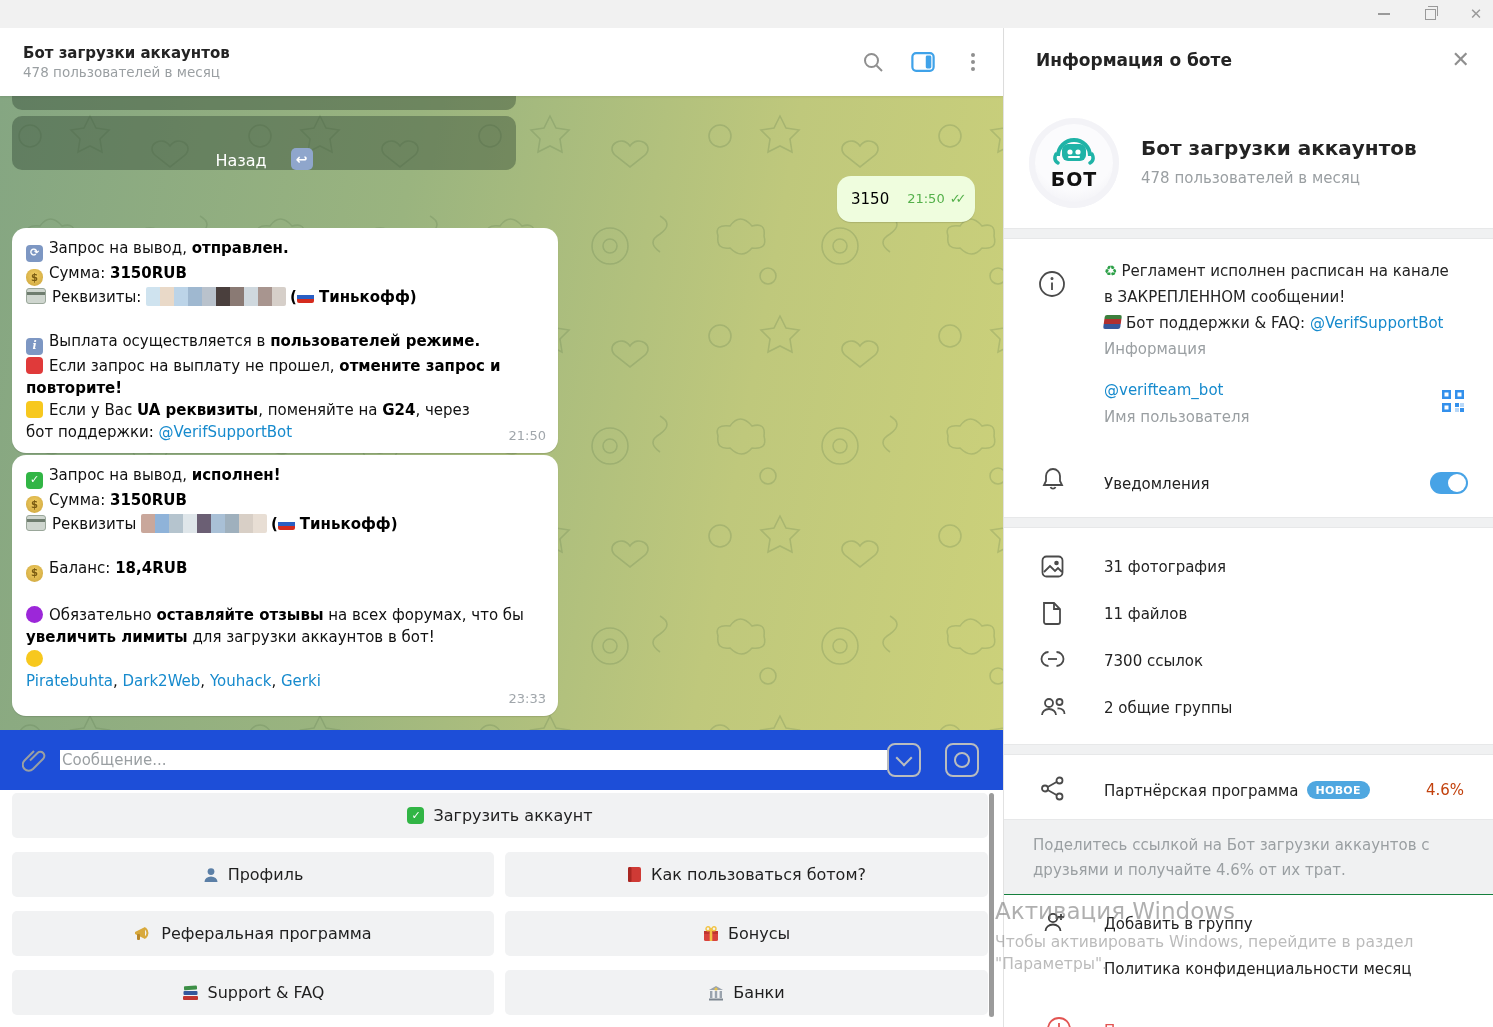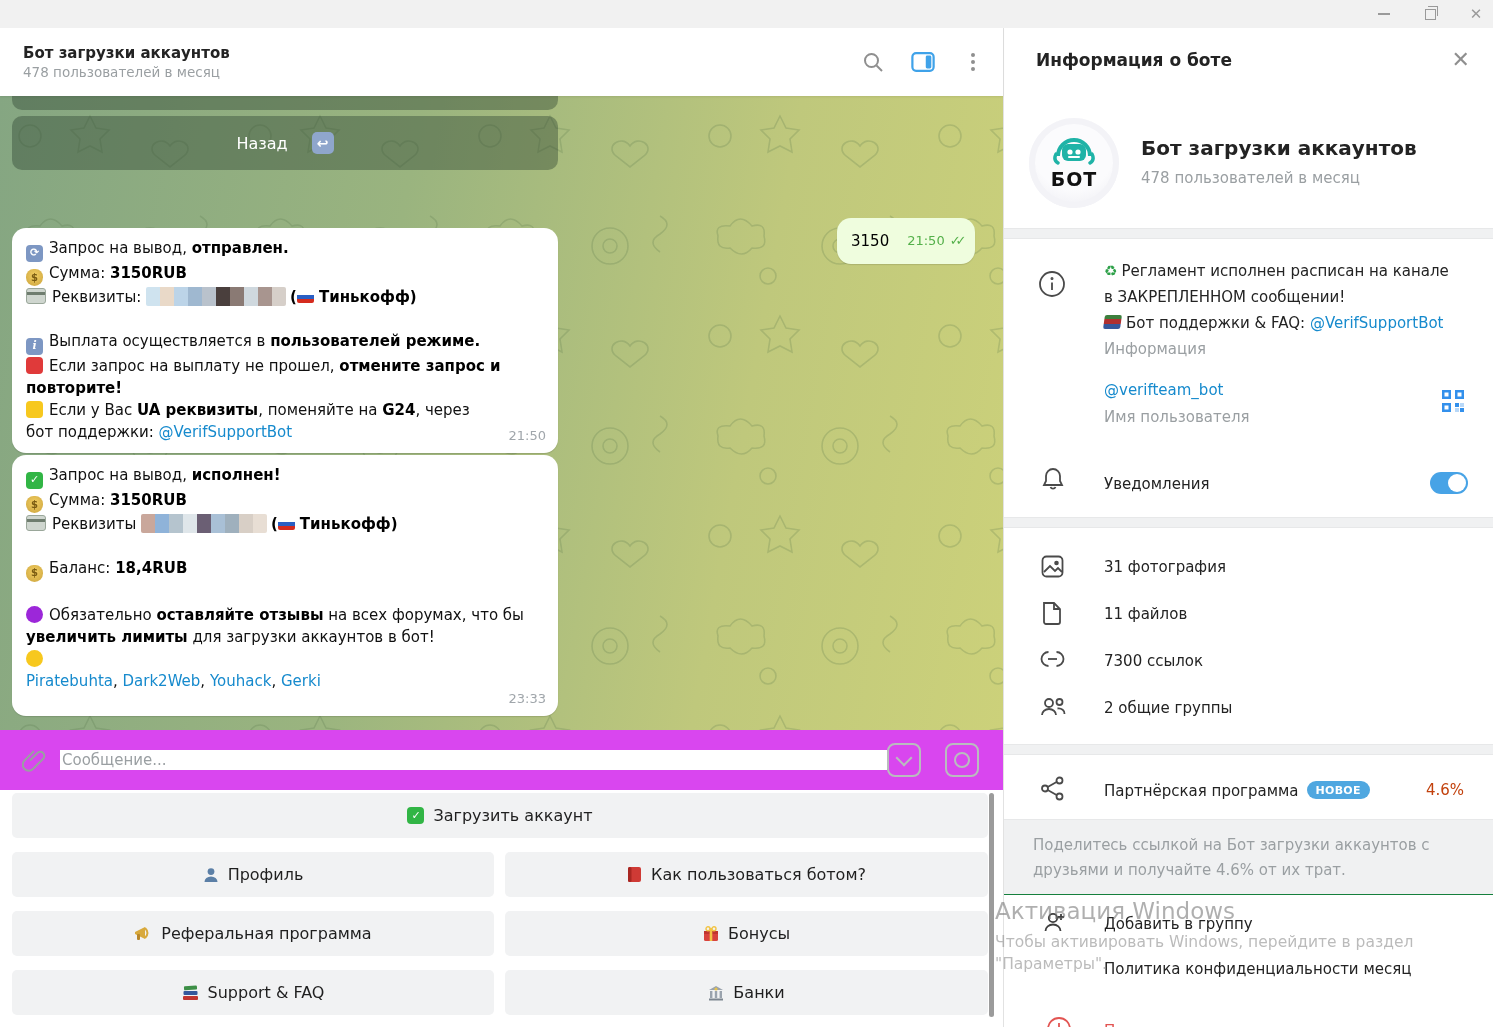--- a/index.html
+++ b/index.html
@@ -22,31 +22,31 @@
   .ch-sub{font-size:13.5px;color:#9a9fa2;line-height:18px;}
   .ch-icons{margin-left:auto;margin-right:18px;display:flex;align-items:center;gap:26px;}
   .hicon{width:24px;height:24px;display:flex;align-items:center;justify-content:center;}
   .kebab{display:flex;flex-direction:column;gap:3px;}
   .kebab i{width:4px;height:4px;border-radius:50%;background:#8f8f8f;}
   
   .chat-bg{position:absolute;top:68px;left:0;right:0;height:634px;overflow:hidden;
            background:linear-gradient(100deg,#85a682 0%,#9ab47f 38%,#bfc87c 72%,#ccd17a 100%);}
   .doodles{position:absolute;inset:0;}
   
-  .inline-btn{position:absolute;left:12px;width:546px;border-radius:10px;background:rgba(43,64,48,0.40);
-              color:#fff;display:flex;align-items:center;justify-content:center;font-size:16px;gap:24px;}
+  .inline-btn{position:absolute;left:12px;width:504px;border-radius:10px;background:rgba(43,64,48,0.40);
+              color:#fff;display:flex;align-items:flex-end;justify-content:center;font-size:16px;gap:24px;}
   .inline-btn.top{top:-40px;height:54px;border-top-left-radius:0;border-top-right-radius:0;}
   .inline-btn.back{top:20px;height:54px;}
   .emj-backarrow{display:inline-flex;width:22px;height:22px;border-radius:5px;background:#8fa6cc;
                  color:#fff;align-items:center;justify-content:center;font-size:14px;font-weight:bold;}
   
   .bubble{position:absolute;background:#fff;border-radius:14px;font-size:15px;line-height:22px;color:#101010;
           padding:9px 14px 10px 14px;box-shadow:0 1px 1px rgba(0,0,0,0.12);}
   .bubble .time{position:absolute;right:12px;bottom:6px;font-size:13px;color:#a0a6ab;}
-  .bubble-out{left:837px;top:80px;width:110px;height:27px;background:#effdde;display:flex;align-items:center;margin-top:42px;}
+  .bubble-out{left:837px;top:80px;width:110px;height:27px;background:#effdde;display:flex;align-items:center;}
   .bubble-out .otxt{font-size:15px;color:#000;}
   .bubble-out .otime{margin-left:18px;font-size:13px;color:#54b04a;}
   .bubble-out .checks{color:#54b04a;font-size:13px;margin-left:5px;letter-spacing:-5px;padding-right:5px;}
   .msg1{left:12px;top:132px;width:518px;min-height:199px;}
   .msg2{left:12px;top:359px;width:518px;min-height:242px;}
   .line{min-height:22px;}
   .gap{height:22px;}
   b{font-weight:bold;color:#000;}
   a.lnk{color:#168acd;text-decoration:none;}
   
@@ -61,21 +61,21 @@
   .em-card{background:#cfd6cf;border:1px solid #9aa79a;position:relative;border-radius:3px;width:18px;height:14px;vertical-align:-2px;}
   .em-card:before{content:"";position:absolute;left:0;right:0;top:3px;height:3px;background:#6f7d6f;}
   .em-circle{border-radius:50%;}
   .em-purple{background:#9c27d9;}
   .em-yellowc{background:#f7c81e;border-radius:50%;}
   .flag-ru{display:inline-block;width:17px;height:12px;border-radius:2px;overflow:hidden;vertical-align:-1px;margin-right:5px;
            background:linear-gradient(#fff 33%,#2a5fc4 33%,#2a5fc4 66%,#d52b1e 66%);}
   .censor{display:inline-flex;height:19px;vertical-align:-4px;border-radius:2px;overflow:hidden;margin-right:4px;}
   .censor i{display:block;width:14px;height:19px;}
   
-  .composer{position:absolute;top:702px;left:0;right:0;height:60px;background:#d946ef;display:flex;align-items:center;z-index:5;}
+  .composer{position:absolute;top:702px;left:0;right:0;height:60px;background:#1d4ed8;display:flex;align-items:center;z-index:5;}
   .clip{margin-left:22px;}
   .msg-input{border:none;outline:none;font-size:15px;color:#222;flex:1;margin-left:14px;font-family:inherit;}
   .msg-input::placeholder{color:#9a9fa2;}
   .sq-icon{width:30px;height:30px;border:2px solid #b9bcbe;border-radius:8px;display:flex;align-items:center;justify-content:center;margin-right:24px;color:#b9bcbe;}
   .sq-icon .circ{width:12px;height:12px;border:2px solid #b9bcbe;border-radius:50%;}
   .chev{width:10px;height:10px;border-right:2px solid #b9bcbe;border-bottom:2px solid #b9bcbe;transform:rotate(45deg);margin-top:-4px;}
   
   .kb{position:absolute;top:762px;left:0;right:0;bottom:0;background:#fff;}
   .kb-btn{position:absolute;background:#f1f2f3;border-radius:5px;display:flex;align-items:center;justify-content:center;
           font-size:16px;color:#1f1f1f;gap:9px;height:45px;}

